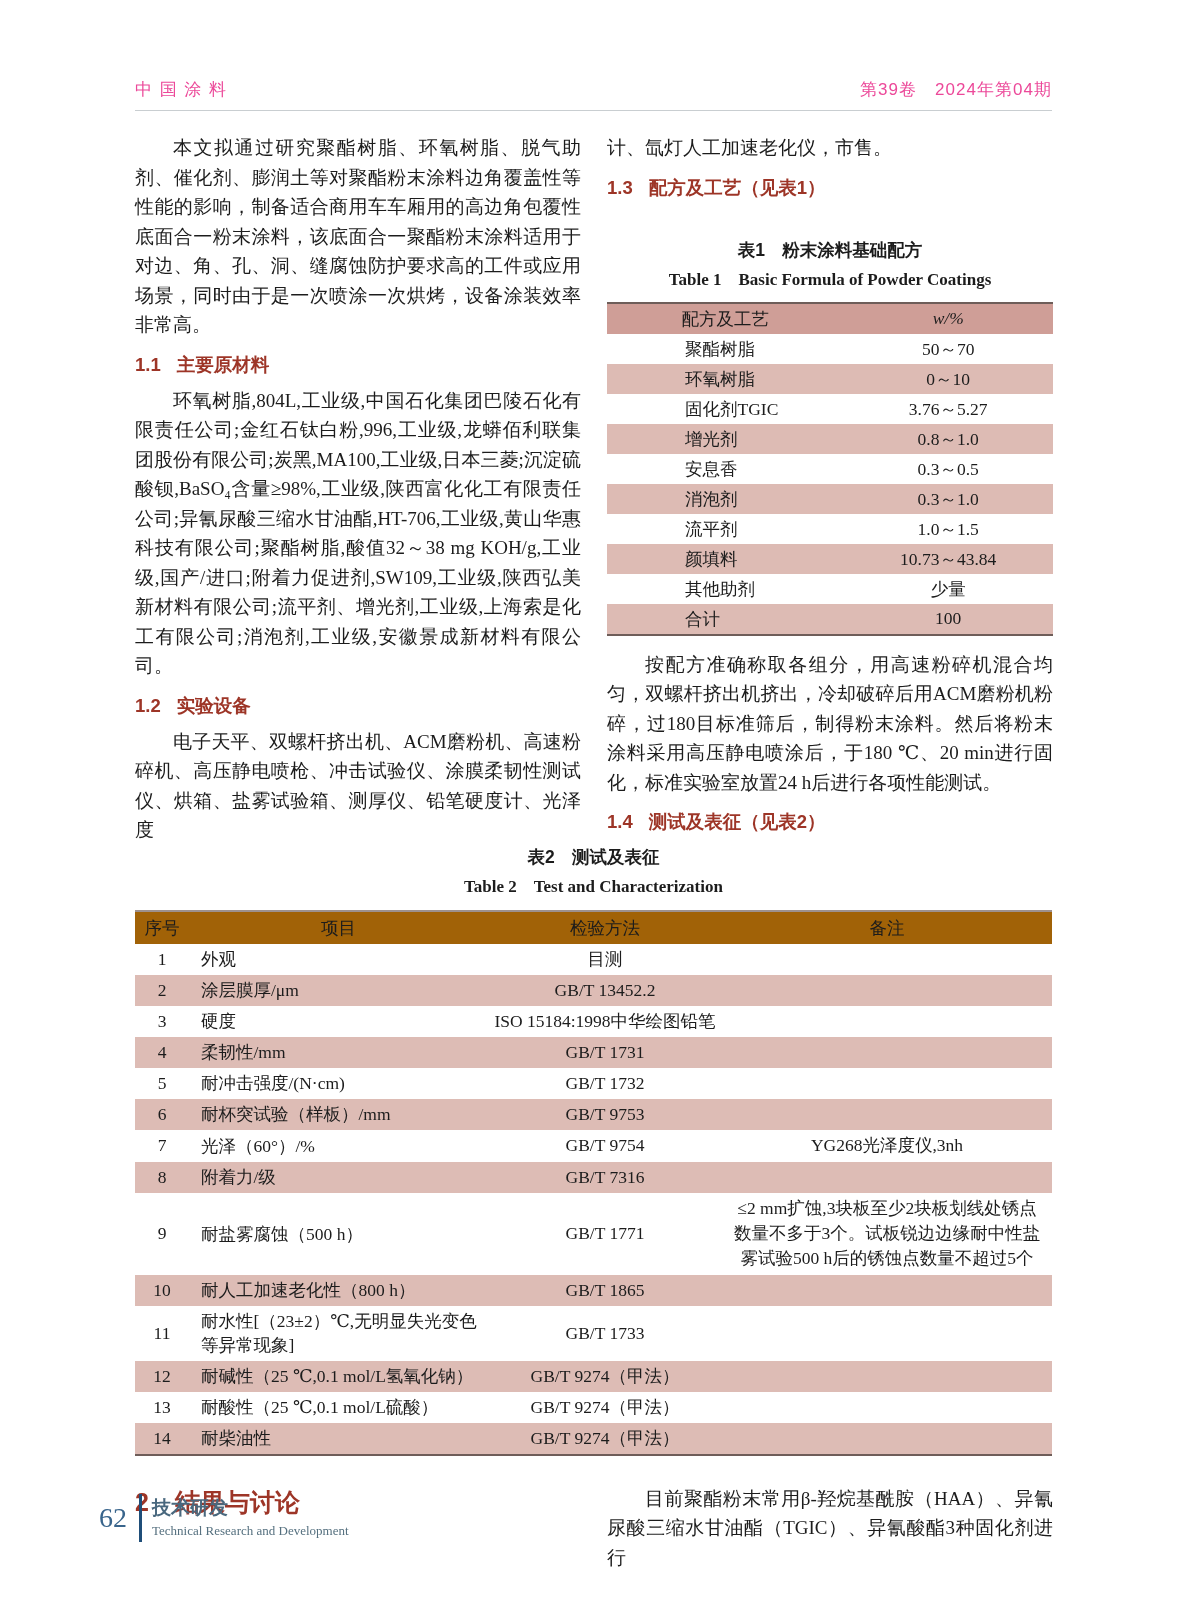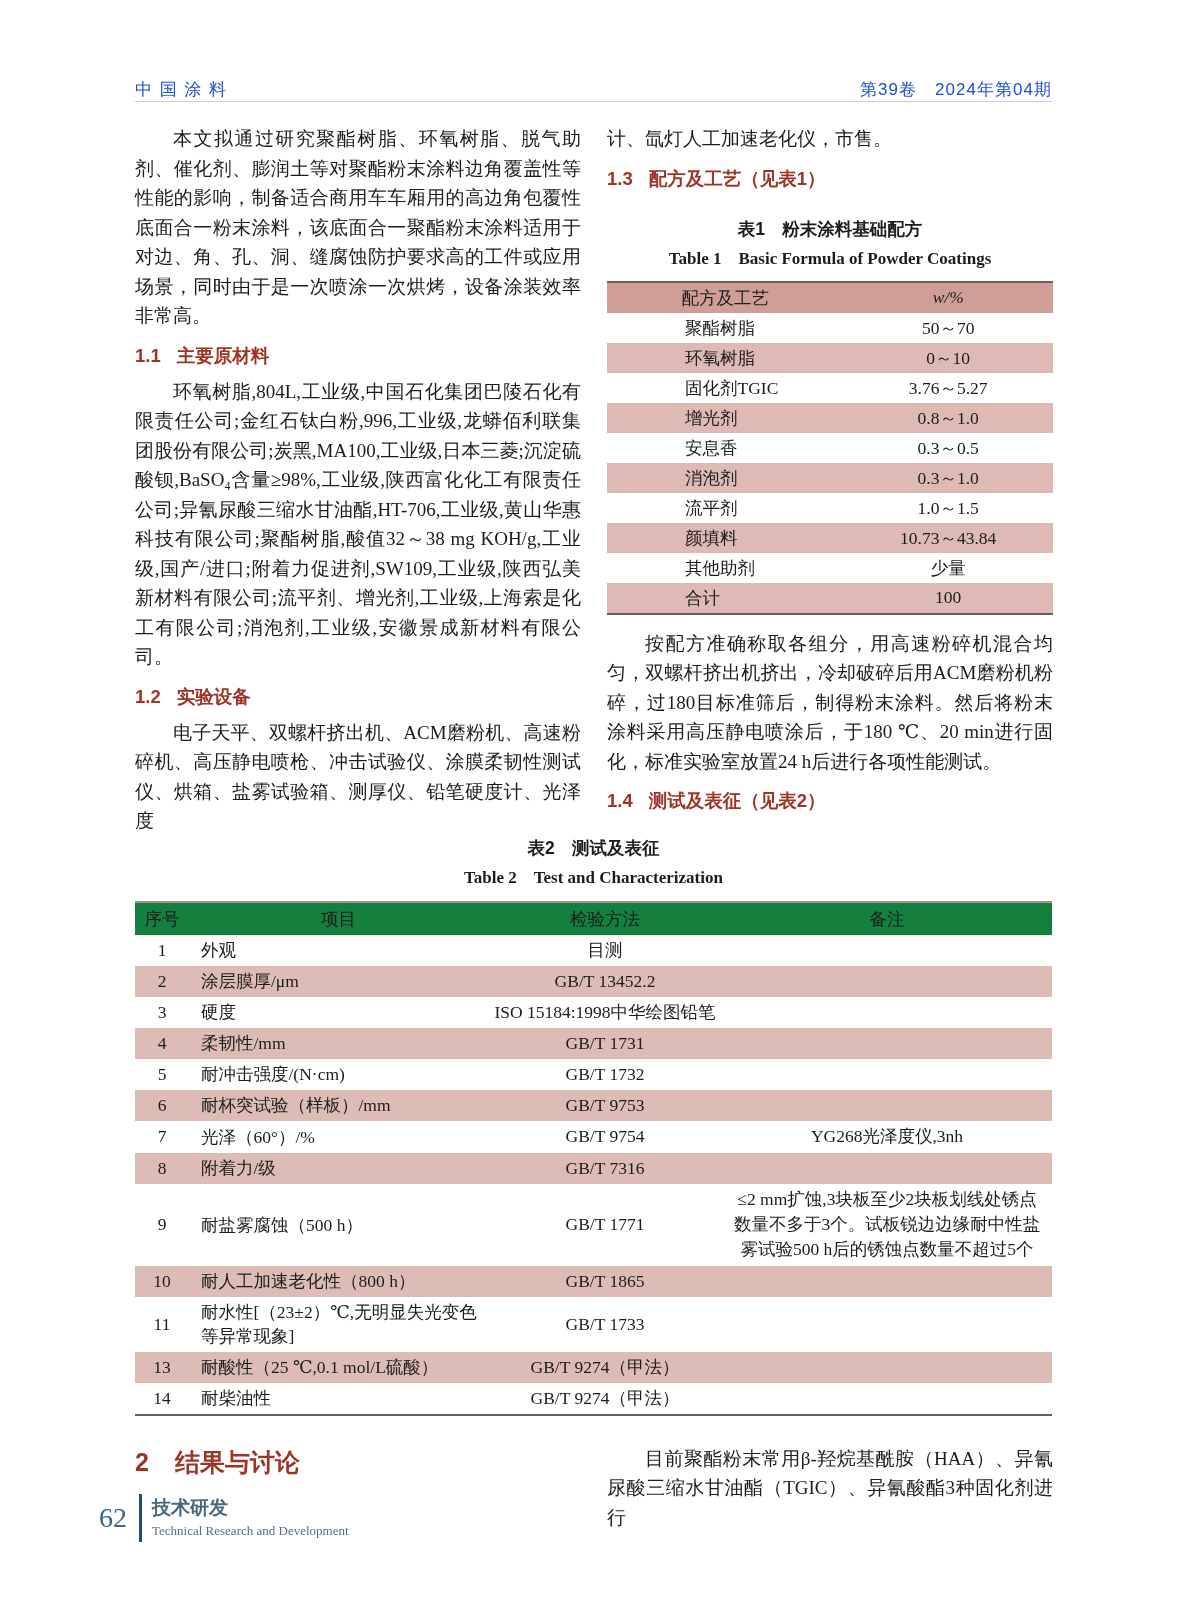--- a/index.html
+++ b/index.html
@@ -9,22 +9,23 @@
     background:#ffffff;
     overflow:hidden;
     font-family:"Liberation Serif","DejaVu Serif",serif;
     color:#1c1c1c;
     box-sizing:border-box;
     padding:78px 135px 0 135px;
   }
   
   .runhead{
     display:flex;justify-content:space-between;align-items:flex-end;
-    color:#1d4ed8;font-size:17px;
+    color:#ec4899;font-size:17px;
     border-bottom:1.5px solid #c9ced1;
+    padding-bottom:9px;
     font-family:"Liberation Sans","DejaVu Sans",sans-serif;
   }
   .runhead .journal{letter-spacing:0.45em;}
   .runhead .issue{letter-spacing:0.06em;}
   
   .cols{display:flex;gap:26px;margin-top:22px;}
   .col{width:446px;flex:0 0 446px;}
   p.body{
     font-size:19px;line-height:29.5px;margin:0;
     text-align:justify;text-indent:2em;
@@ -47,42 +48,42 @@
   .tcap{text-align:center;}
   .tcap .cn{
     font-family:"Liberation Sans","DejaVu Sans",sans-serif;
     font-weight:bold;font-size:17.5px;display:block;
   }
   .tcap .en{
     font-family:"Liberation Serif","DejaVu Serif",serif;
     font-weight:bold;font-size:17px;display:block;margin-top:6px;
   }
   
-  .t1wrap{margin-top:26px;}
+  .t1wrap{margin-top:38px;}
   table.t1{
     width:100%;border-collapse:collapse;margin-top:11px;
     font-size:17.5px;
     border-top:2px solid #6e5d59;border-bottom:2px solid #6e5d59;
   }
   table.t1 th, table.t1 td{padding:3px 2px;height:22px;font-weight:normal;}
   table.t1 th{background:#cf9e97;}
   table.t1 th.c2{font-style:italic;}
   table.t1 td.c1{width:53%;text-align:left;padding-left:78px;}
   table.t1 td.c2, table.t1 th.c2{width:47%;text-align:center;}
   table.t1 th.c1{width:53%;text-align:center;}
   table.t1 tbody tr:nth-child(even) td{background:#ddbbb4;}
   
   .t2block{}
   table.t2{
     width:100%;border-collapse:collapse;margin-top:12px;
     font-size:17.5px;
     border-top:2px solid #9e918e;border-bottom:2px solid #6e5d59;
   }
   table.t2 th{
-    background:#15803d;font-weight:normal;text-align:center;
+    background:#a16207;font-weight:normal;text-align:center;
     padding:4px 2px;height:21px;
   }
   table.t2 td{padding:3.5px 2px;height:21px;vertical-align:middle;}
   table.t2 td:nth-child(1){width:50px;text-align:center;}
   table.t2 td:nth-child(2){width:285px;text-align:left;padding-left:12px;}
   table.t2 td:nth-child(3){width:230px;text-align:center;}
   table.t2 td:nth-child(4){width:auto;text-align:center;padding-left:8px;padding-right:8px;line-height:25px;}
   table.t2 tbody tr:nth-child(even) td{background:#ddbcb5;}
   
   .cols.bottom{margin-top:16px;}
@@ -281,20 +282,26 @@
             <td>GB/T 1865</td>
             <td></td>
           </tr>
         <tr>
             <td>11</td>
             <td>耐水性[（23±2）℃,无明显失光变色等异常现象]</td>
             <td>GB/T 1733</td>
             <td></td>
           </tr>
         <tr>
+            <td>12</td>
+            <td>耐碱性（25 ℃,0.1 mol/L氢氧化钠）</td>
+            <td>GB/T 9274（甲法）</td>
+            <td></td>
+          </tr>
+        <tr>
             <td>13</td>
             <td>耐酸性（25 ℃,0.1 mol/L硫酸）</td>
             <td>GB/T 9274（甲法）</td>
             <td></td>
           </tr>
         <tr>
             <td>14</td>
             <td>耐柴油性</td>
             <td>GB/T 9274（甲法）</td>
             <td></td>

